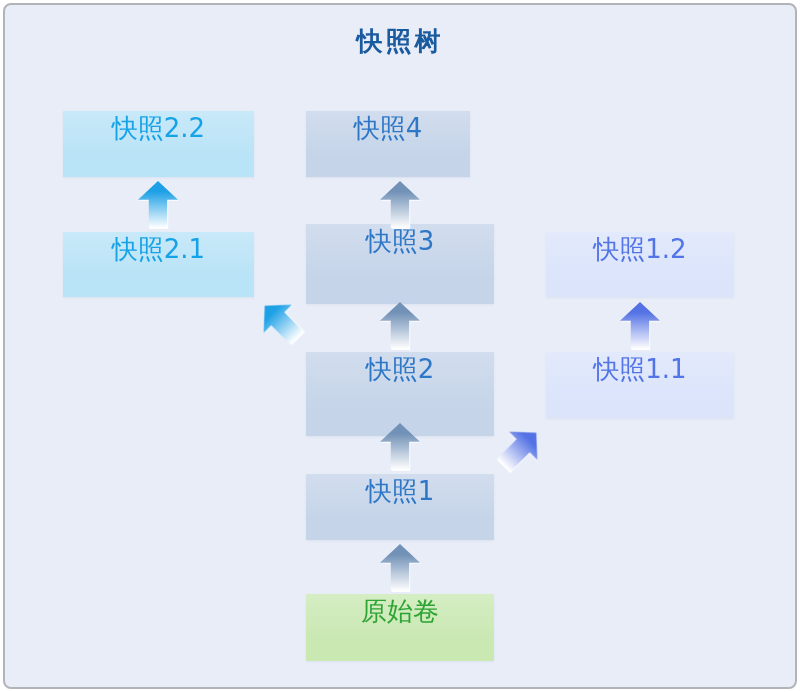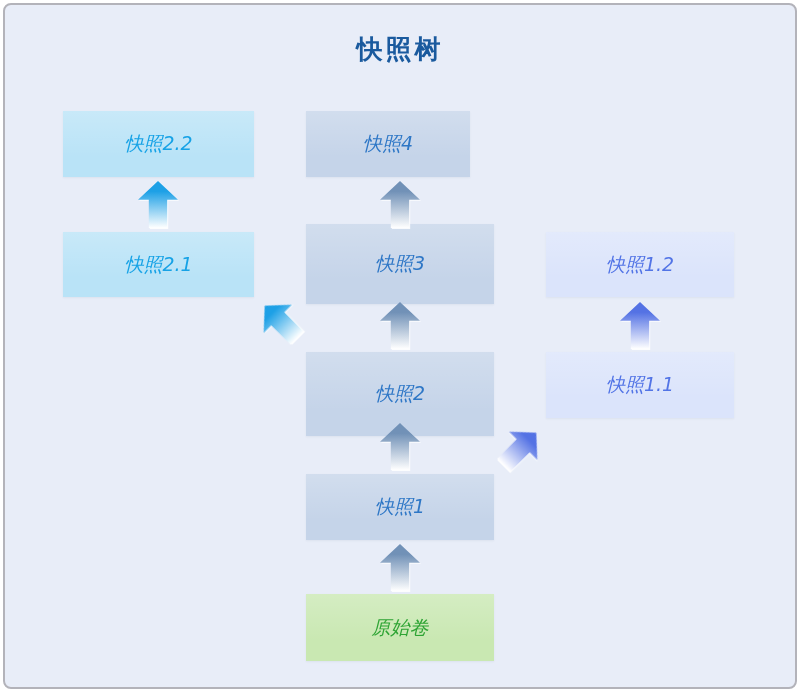--- a/index.html
+++ b/index.html
@@ -12,33 +12,32 @@
   .stage { position: relative; width: 800px; height: 692px; }
 
   .frame {
     position: absolute; inset: 3px;
     border: 2px solid var(--frame-border, #b3b3ba);
     border-radius: 8px;
     background: var(--background, #e8edf8);
   }
 
   .title {
-    position: absolute; left: 0; right: 0; top: 24px; margin: 8px;
+    position: absolute; left: 0; right: 0; top: 24px; margin: 0;
     text-align: center;
     font-size: 26px; font-weight: bold; letter-spacing: 3px;
     color: var(--title-text, #1a5a9e);
   }
 
   .node {
     position: absolute;
-    display: flex; align-items: center; justify-content: center;
-    font-size: 19px;
+    display: flex; align-items: flex-start; justify-content: center;
+    font-size: 26px;
     background-image: linear-gradient(rgba(255,255,255,.22), rgba(255,255,255,0) 70%);
     box-shadow: 0 1px 2px rgba(40,60,90,.06);
-    font-style: italic;
   }
   .node.steel  { background-color: var(--steel-box-fill,  #c5d4e9); color: var(--steel-box-text,  #2e77c6); }
   .node.cyan   { background-color: var(--cyan-box-fill,   #b9e3f7); color: var(--cyan-box-text,   #16a2e6); }
   .node.violet { background-color: var(--violet-box-fill, #dbe4fb); color: var(--violet-box-text, #5274e6); }
   .node.green  { background-color: var(--green-box-fill,  #c9e8b2); color: var(--green-box-text,  #2ea434); }
 
   
   .n-s22 { left: 63px;  top: 111px; width: 191px; height: 66px; }
   .n-s4  { left: 306px; top: 111px; width: 164px; height: 66px; }
   .n-s21 { left: 63px;  top: 232px; width: 191px; height: 65px; }

